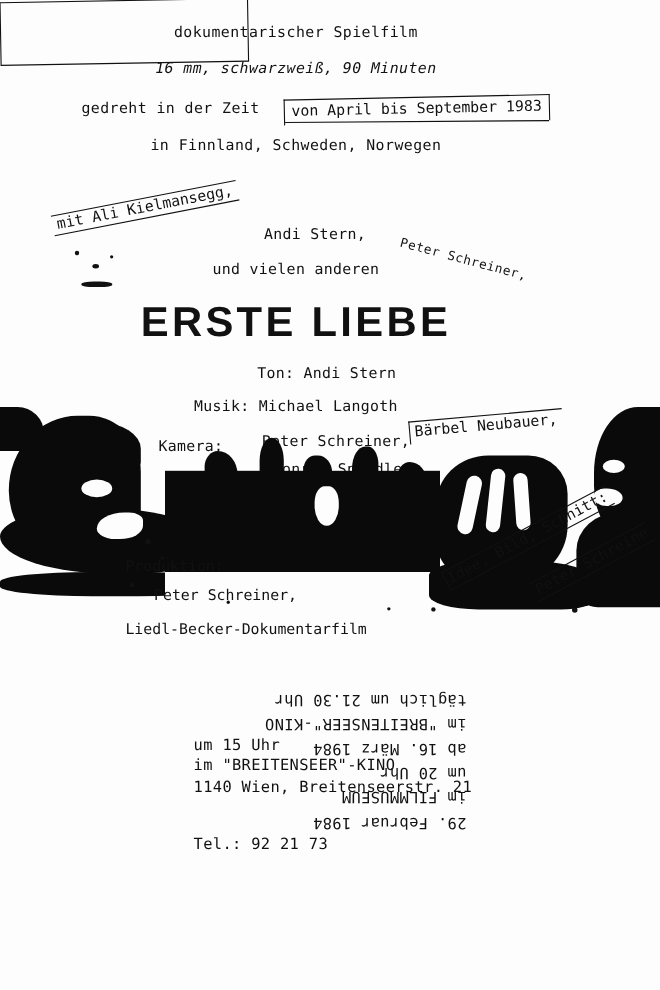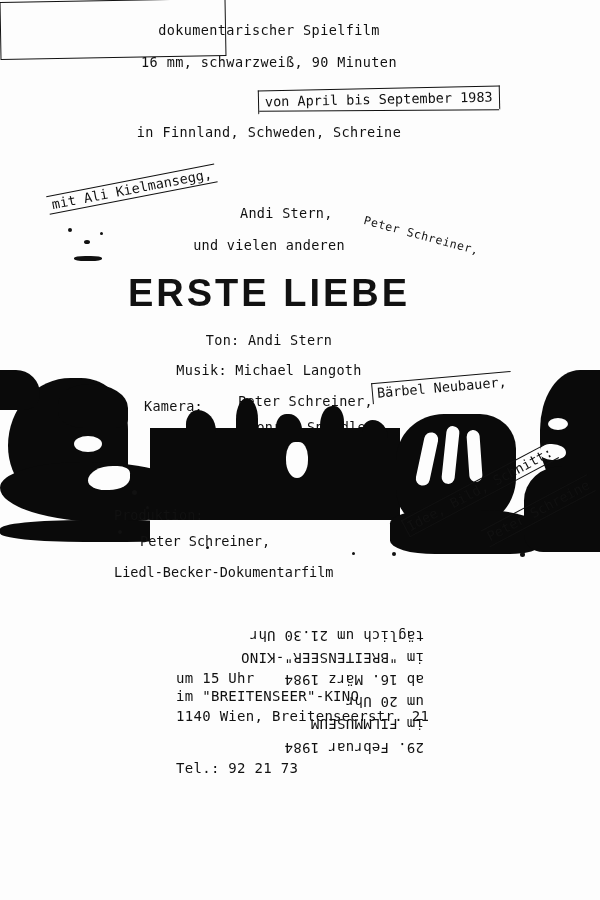--- a/index.html
+++ b/index.html
@@ -217,40 +217,41 @@
     border-radius: 50%;
   }
 </style>
 </head>
 <body>
 
 <div id="poster">
 
   <div class="center head-line" style="top:22px;">dokumentarischer Spielfilm</div>
 
-  <div class="center head-line" style="top:54px;">16 mm, schwarzweiß, 90 Minuten</div>
-
+  <div class="center head-line" style="top:54px;font-style:italic;">16 mm, schwarzweiß, 90 Minuten</div>
+
+  <div class="t head-line" style="left:74px; top:92px;">gedreht in der Zeit</div>
 
   <div class="t" id="box-zeit">von April bis September 1983</div>
 
-  <div class="center head-line" style="top:124px;">in Finnland, Schweden, Schreine</div>
+  <div class="center head-line" style="top:124px;">in Finnland, Schweden, Norwegen</div>
 
 
   <div class="t" id="sticker-ali">mit Ali Kielmansegg,</div>
 
 
   <div class="t cast-line" style="left:240px; top:206px;">Andi Stern,</div>
 
   <div class="t" id="sticker-schreiner-small">Peter Schreiner,</div>
 
   <div class="center cast-line" style="top:237px;">und vielen anderen</div>
 
   <div class="center" id="title">ERSTE LIEBE</div>
 
-  <div class="center credit" style="top:332px;">Ton: Andi Stern</div>
+  <div class="center credit" style="top:332px;margin-left:28px;">Ton: Andi Stern</div>
 
   <div class="center credit" style="top:362px;">Musik: Michael Langoth</div>
 
   <div class="t credit" style="left:144px; top:399px;">Kamera:</div>
 
   <div class="t credit" style="left:238px; top:394px;">Peter Schreiner,</div>
 
   <div class="t" id="sticker-baerbel">Bärbel Neubauer,</div>
 
   <div class="t credit" style="left:248px; top:420px;">Konrad Spindler</div>

